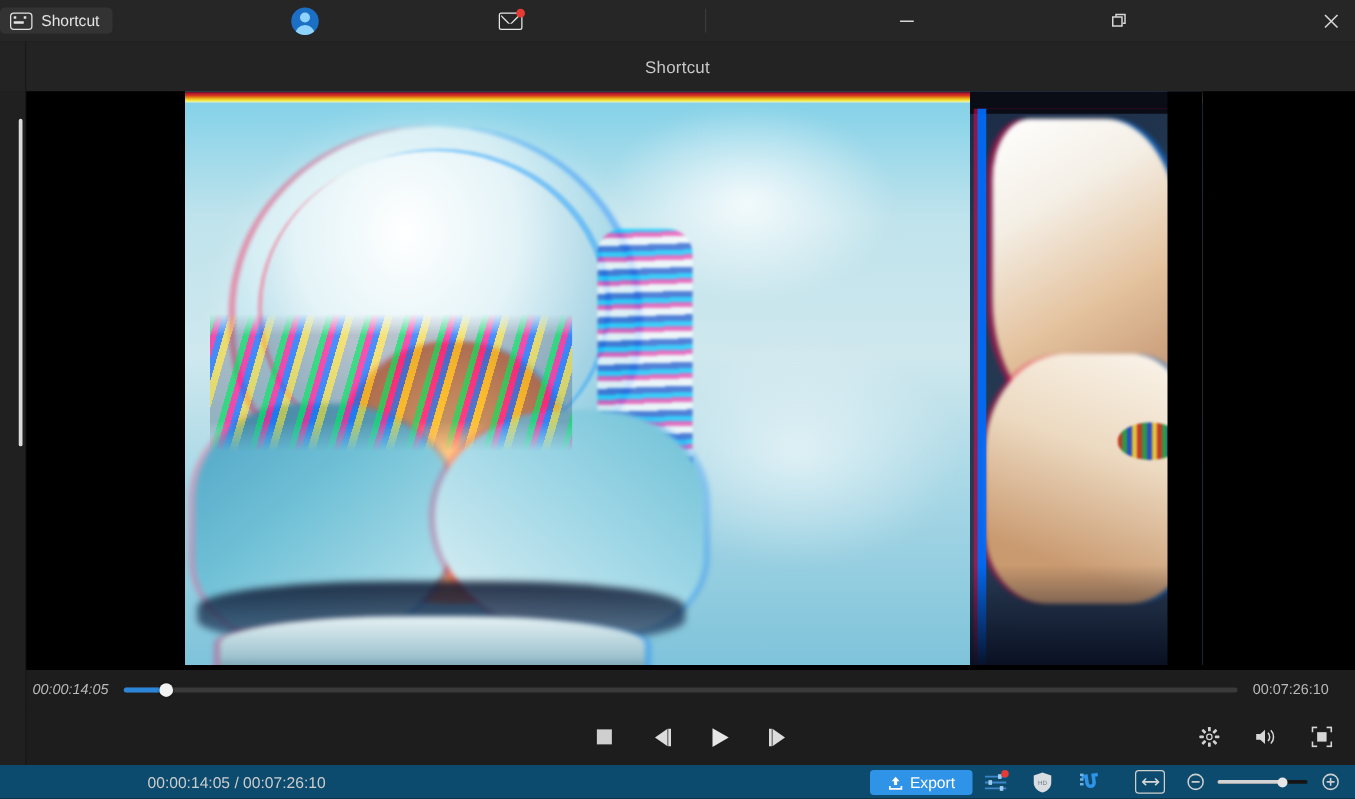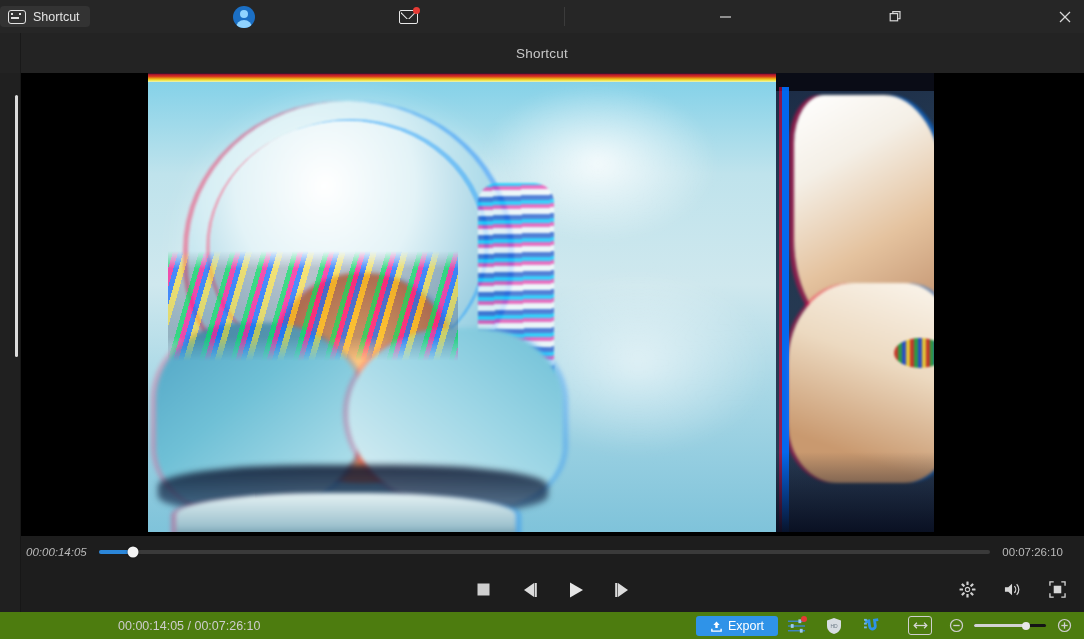--- a/index.html
+++ b/index.html
@@ -157,21 +157,21 @@
   .track .knob{position:absolute;left:3.8%;top:50%;transform:translate(-50%,-50%);
     width:11px;height:11px;border-radius:50%;background:#f2f2f2;box-shadow:0 0 2px rgba(0,0,0,.7);cursor:pointer;}
 
   
   .transport{position:absolute;left:21px;top:567px;width:1063px;height:45px;background:#1d1d1d;}
   .tcenter{position:absolute;left:0;right:0;top:0;height:45px;display:flex;align-items:center;justify-content:center;gap:20px;}
   .tbtn{width:26px;height:26px;display:flex;align-items:center;justify-content:center;cursor:pointer;color:#d8d8d8;}
   .tright-grp{position:absolute;right:14px;top:0;height:45px;display:flex;align-items:center;gap:19px;}
 
   
-  .bottombar{position:absolute;left:0;top:612px;width:1084px;height:27px;background:#4d7c0f;display:flex;align-items:center;}
+  .bottombar{position:absolute;left:0;top:612px;width:1084px;height:27px;background:#0c4a6e;display:flex;align-items:center;}
   .bcode{position:absolute;left:118px;font-size:12.5px;color:#cdcdcd;}
   .export{
     position:absolute;left:696px;top:4px;width:82px;height:20px;border-radius:3px;background:#2f93e8;
     display:flex;align-items:center;justify-content:center;gap:5px;
     font-size:12.5px;color:#ffffff;cursor:pointer;
   }
   .bicons{position:absolute;left:786px;top:0;height:27px;display:flex;align-items:center;gap:18px;}
   .bicon{position:relative;width:20px;height:20px;display:flex;align-items:center;justify-content:center;cursor:pointer;}
   .bicon .ndot{position:absolute;right:-1px;top:0px;width:6px;height:6px;border-radius:50%;background:#e63a34;}
   .zoomgrp{position:absolute;right:10px;top:0;height:27px;display:flex;align-items:center;gap:8px;}

